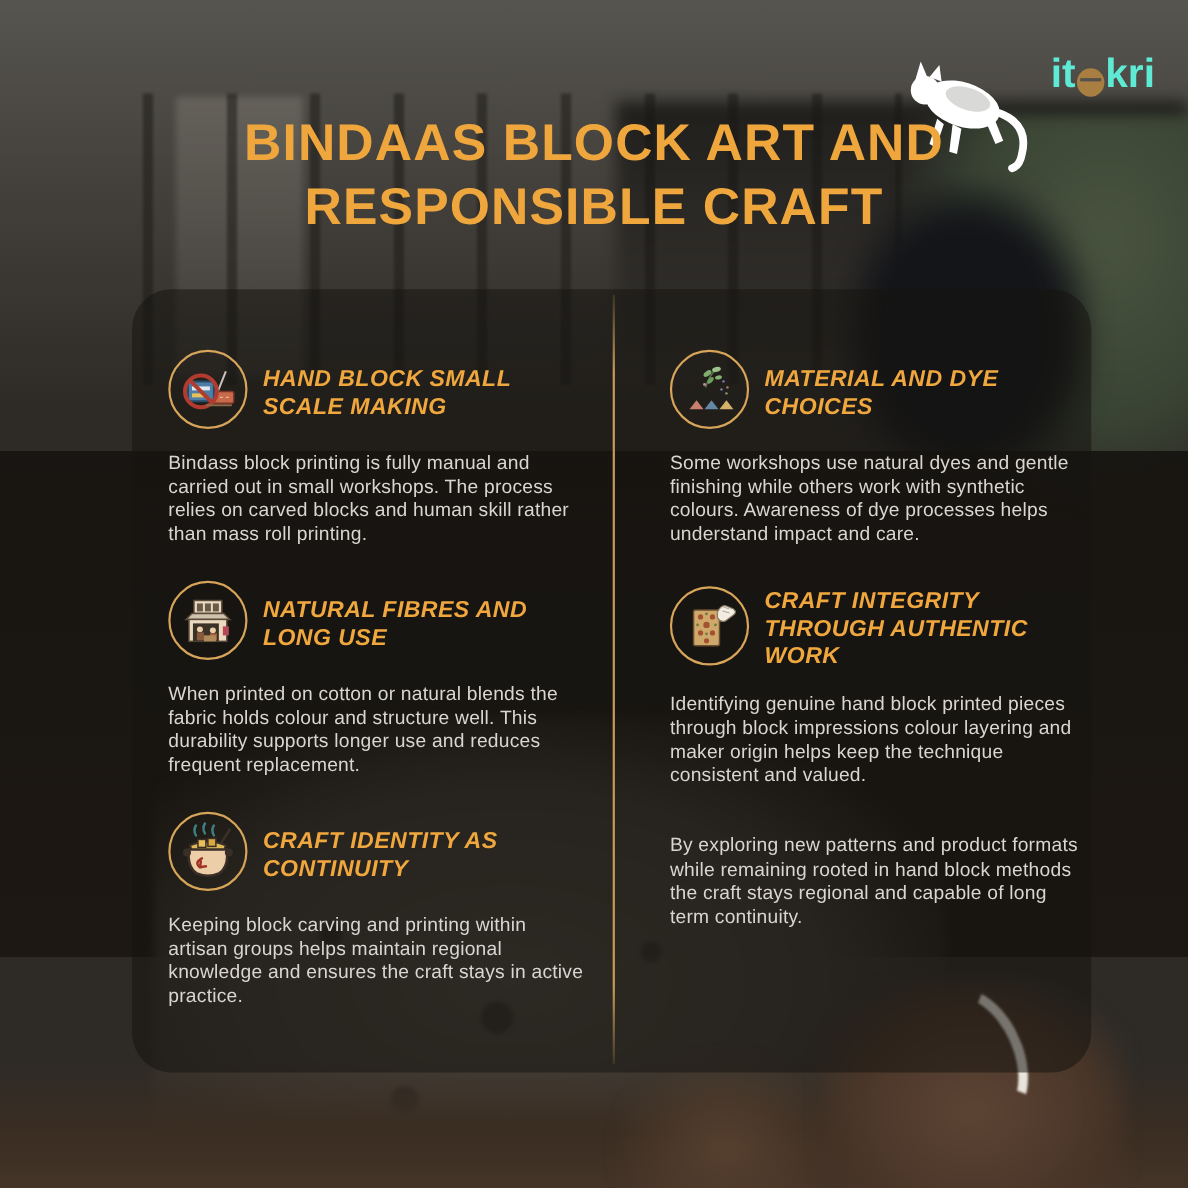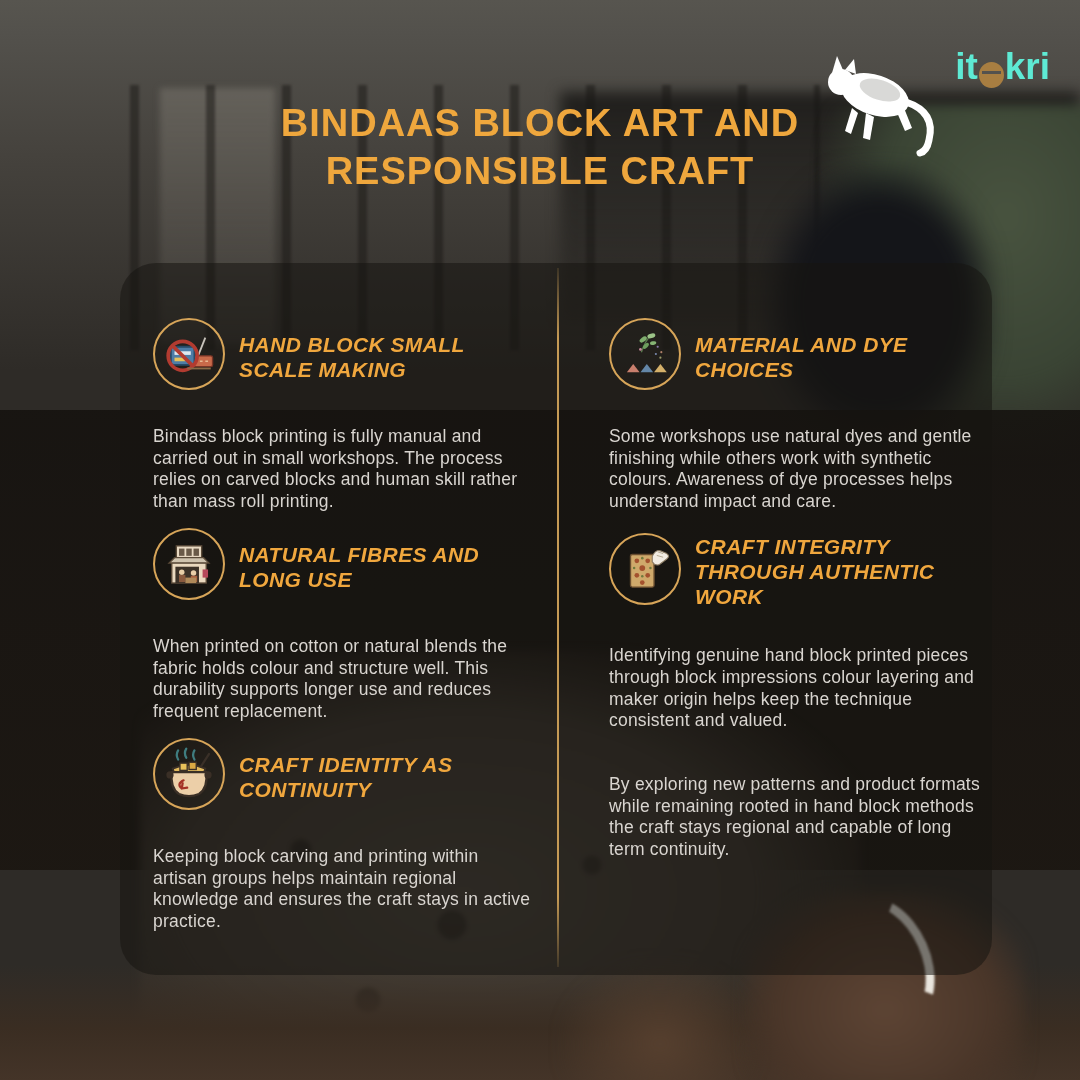--- a/index.html
+++ b/index.html
@@ -49,38 +49,38 @@
 
   
   .logo{position:absolute;top:46px;right:30px;display:flex;align-items:flex-end;
     color:#5eead4;font-size:37px;font-weight:bold;letter-spacing:0;z-index:6;}
   .logo-o{width:25px;height:26px;border-radius:50%;background:#a87e41;margin:5px 1px 0 1px;position:relative;}
   .logo-o::after{content:"";position:absolute;left:3px;right:3px;top:9px;height:3px;background:#54524e;}
   .cat{position:absolute;left:812px;top:52px;z-index:4;}
 
   
   .title{position:absolute;top:100px;left:0;width:100%;text-align:center;z-index:5;
-    color:#efa73d;font-size:38px;font-weight:bold;letter-spacing:1px;line-height:1.25;}
+    color:#efa73d;font-size:47px;font-weight:bold;letter-spacing:1px;line-height:1.25;}
 
   
   .panel{position:absolute;left:120px;top:263px;width:872px;height:712px;
     background:rgba(23,20,17,.54);border-radius:36px;z-index:5;}
   .divider{position:absolute;left:437px;top:5px;bottom:8px;width:2px;
     background:linear-gradient(180deg,rgba(197,154,85,.15),#c59a55 10%,#c59a55 90%,rgba(197,154,85,.15));}
   .col{position:absolute;top:55px;}
   .col-left{left:33px;width:382px;}
   .col-right{left:489px;width:382px;}
   .section{height:210px;}
   .section:last-child{height:auto;}
   .sec-head{display:flex;align-items:center;gap:14px;font-style:italic;}
   .icon-circle{width:72px;height:72px;border-radius:50%;border:2px solid #d7a559;
     display:flex;align-items:center;justify-content:center;flex-shrink:0;box-sizing:border-box;}
   .sec-title{color:#f0a73e;font-weight:bold;font-size:21px;line-height:1.18;
     letter-spacing:.4px;padding-top:7px;}
-  .sec-body{color:#d9d5d0;font-size:17.5px;line-height:1.24;margin-top:36px;letter-spacing:.2px;}
+  .sec-body{color:#d9d5d0;font-size:17.5px;line-height:1.24;margin-top:20px;letter-spacing:.2px;}
 </style>
 </head>
 <body>
 
 <div class="bg">
   <div class="bg-top-wall"></div>
   <div class="bg-doorway"></div>
   <div class="bg-poles"></div>
   <div class="bg-right-wall"></div>
   <div class="bg-headscarf"></div>

